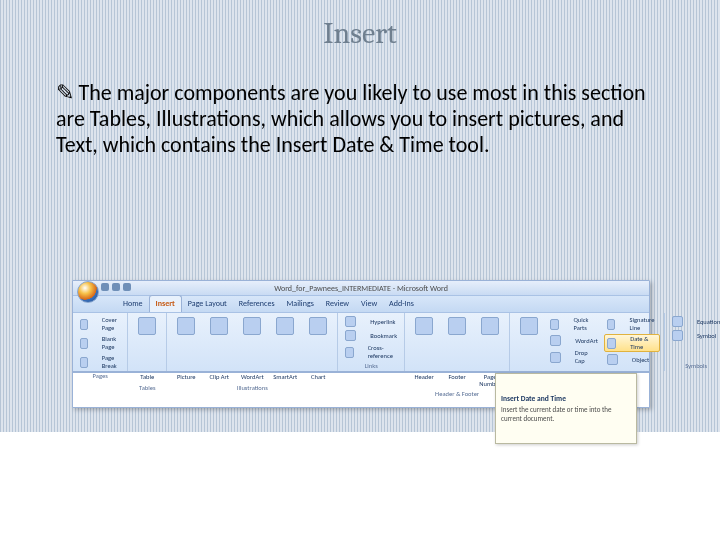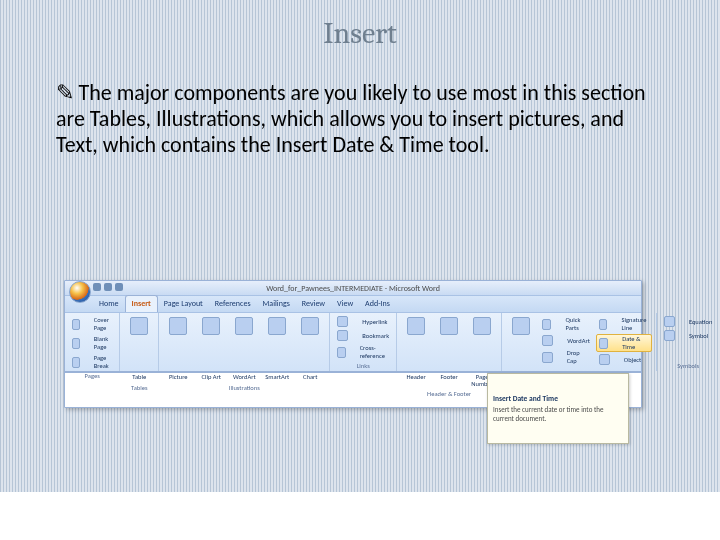--- a/index.html
+++ b/index.html
@@ -6,21 +6,21 @@
     margin: 0;
     padding: 0;
     width: 720px;
     height: 540px;
     font-family: Calibri, "Segoe UI", Arial, sans-serif;
     overflow: hidden;
   }
   
   .slide {
     width: 720px;
-    height: 492px;
+    height: 432px;
     box-sizing: border-box;
     background: repeating-linear-gradient(
       90deg,
       #b6c5d6 0,
       #b6c5d6 1px,
       #dde4ed 1px,
       #dde4ed 3px
     );
     position: relative;
   }
@@ -40,21 +40,21 @@
   }
   .bullet {
     display: inline-block;
     font-family: Wingdings, "Segoe UI Symbol", sans-serif;
     margin-right: 4px;
     color: #000;
   }
   
   .ribbon-shot {
     position: absolute;
-    left: 64px;
+    left: 72px;
     top: 280px;
     width: 576px;
     background: #cfe0f5;
     border: 1px solid #9ab2d7;
     border-radius: 1px;
     box-shadow: 2px 2px 4px rgba(0,0,0,.25);
     font-size: 8px;
     color: #1f3a63;
   }
   .titlebar {
@@ -86,21 +86,21 @@
     background: #6f8fb8;
     border-radius: 2px;
     display: inline-block;
   }
   .tabs {
     display: flex;
     height: 16px;
     background: linear-gradient(#d7e6f9,#c4d9f3);
     border-top: 1px solid #a9c2e5;
     border-bottom: 1px solid #a9c2e5;
-    padding-left: 28px;
+    padding-left: 44px;
   }
   .tab {
     padding: 2px 6px;
     color: #1a3a6e;
     font-size: 8px;
     cursor: default;
   }
   .tab.active {
     background: #e8f1fc;
     border: 1px solid #9ab2d7;

